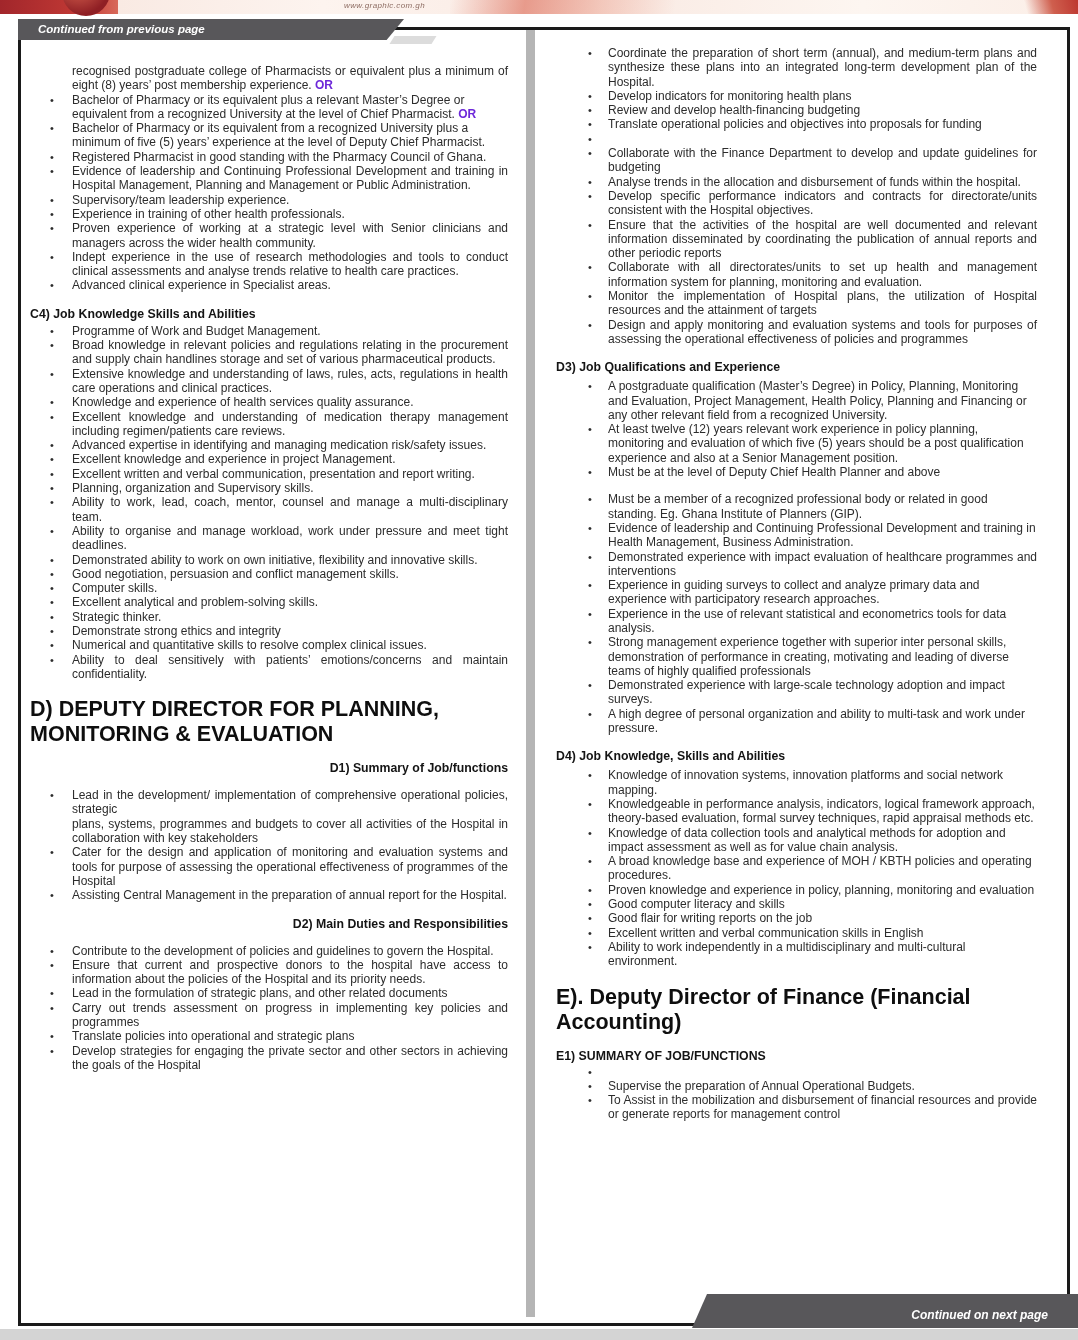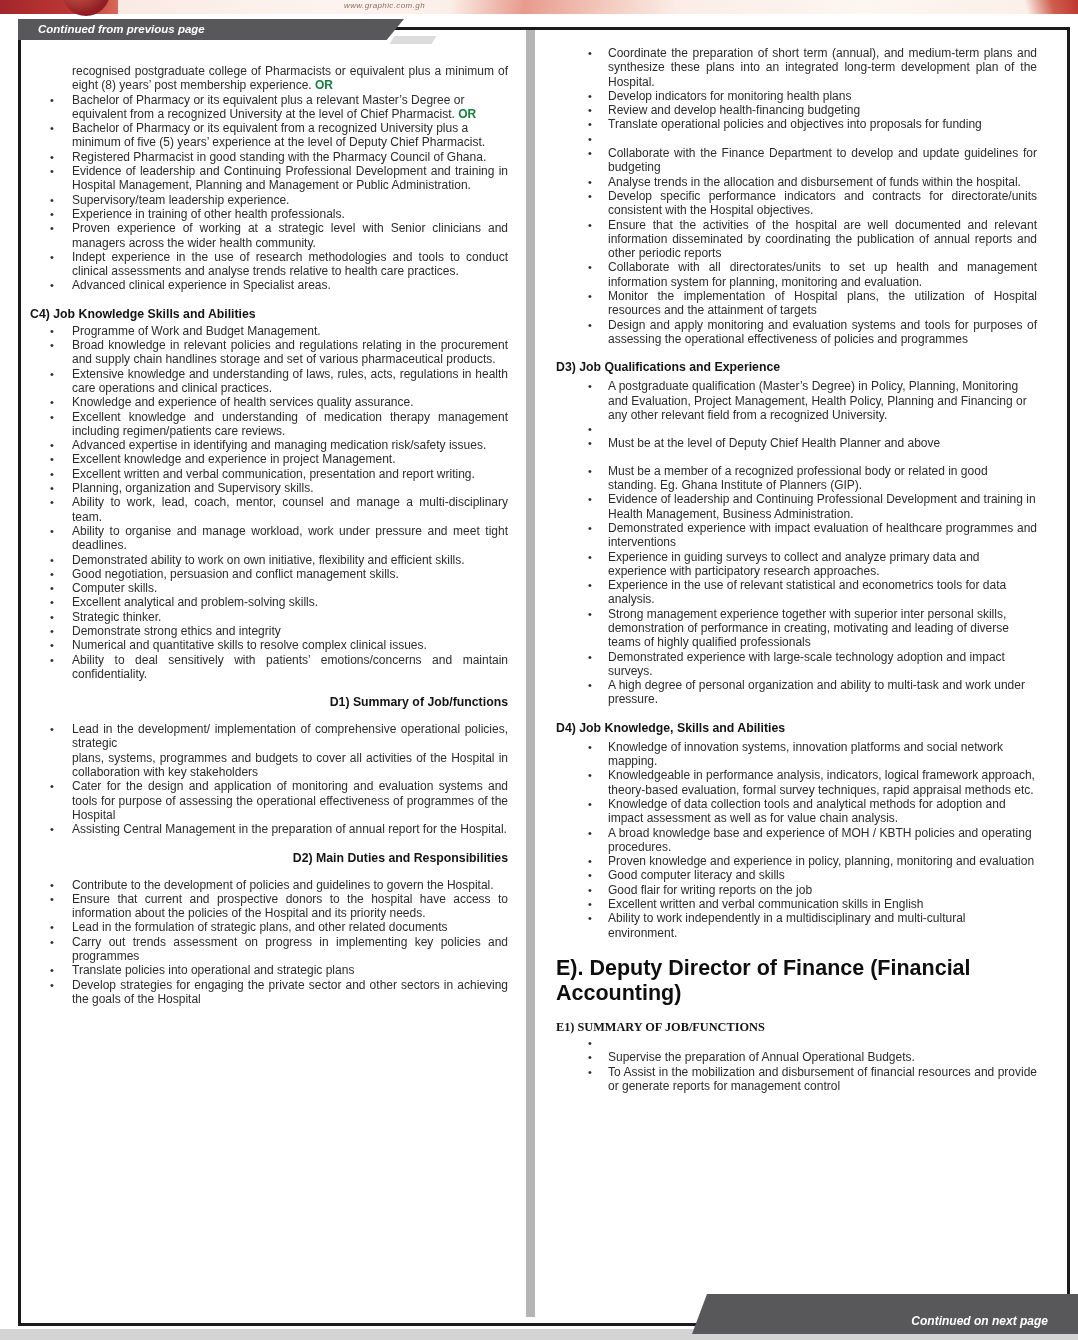--- a/index.html
+++ b/index.html
@@ -38,35 +38,35 @@
   
   .col{position:absolute;font-size:12px;line-height:14.3px;color:#2c2c2c;z-index:3;}
   .col-left{left:30px;top:64px;width:478px;}
   .col-right{left:556px;top:46px;width:481px;}
 
   .para{text-align:justify;margin-left:42px;}
   .h-big{font-size:21.5px;line-height:25px;font-weight:bold;color:#0e0e0e;margin:16px 0 8px 0;}
   .h-sub{font-size:12.3px;line-height:16px;font-weight:bold;color:#141414;margin:13px 0 2px 0;}
   .h-sub.loose{margin-bottom:12px;text-align:right;}
   .col-right .h-sub{margin-bottom:4px;}
-  .col-right .h-sub.tight{margin-bottom:1px;font-family:Liberation Serif, serif;}
+  .col-right .h-sub.tight{margin-bottom:1px;}
 
   .item{display:flex;text-align:justify;}
   .item.ragged{text-align:left;}
   .item.gap{margin-top:13px;}
   .col-left .item{padding-left:20px;}
   .col-left .marker{flex:0 0 22px;}
   .col-right .item{padding-left:32px;}
   .col-right .marker{flex:0 0 20px;}
   .marker{font-size:11px;}
   .itext{flex:1 1 auto;}
-  .itext b,.para b{color:#15803d;}
-
-  
-  .banner-next{position:absolute;left:690px;top:1294px;width:388px;height:40px;background:#58575a;
+  .itext b,.para b{color:#6d28d9;}
+
+  
+  .banner-next{position:absolute;left:690px;top:1294px;width:388px;height:34px;background:#58575a;
                clip-path:polygon(17px 0,100% 0,100% 100%,2px 100%);
                display:flex;align-items:flex-end;justify-content:flex-end;
                padding:0 30px 6px 0;box-sizing:border-box;
                color:#ffffff;font-size:12px;font-style:italic;font-weight:600;z-index:7;}
 
   
   .bottom-strip{position:absolute;left:0;top:1329px;width:1078px;height:11px;background:#d4d4d4;z-index:2;}
 </style>
 </head>
 <body>
@@ -171,21 +171,21 @@
         <div class="item">
           <span class="marker">•</span>
           <div class="itext">Ability to work, lead, coach, mentor, counsel and manage a multi-disciplinary team.</div>
         </div>
         <div class="item">
           <span class="marker">•</span>
           <div class="itext">Ability to organise and manage workload, work under pressure and meet tight deadlines.</div>
         </div>
         <div class="item">
           <span class="marker">•</span>
-          <div class="itext">Demonstrated ability to work on own initiative, flexibility and efficient skills.</div>
+          <div class="itext">Demonstrated ability to work on own initiative, flexibility and innovative skills.</div>
         </div>
         <div class="item">
           <span class="marker">•</span>
           <div class="itext">Good negotiation, persuasion and conflict management skills.</div>
         </div>
         <div class="item">
           <span class="marker">•</span>
           <div class="itext">Computer skills.</div>
         </div>
         <div class="item">
@@ -202,20 +202,21 @@
         </div>
         <div class="item">
           <span class="marker">•</span>
           <div class="itext">Numerical and quantitative skills to resolve complex clinical issues.</div>
         </div>
         <div class="item">
           <span class="marker">•</span>
           <div class="itext">Ability to deal sensitively with patients’ emotions/concerns and maintain confidentiality.</div>
         </div>
       </div>
+      <div class="h-big">D) DEPUTY DIRECTOR FOR PLANNING,<br>MONITORING &amp; EVALUATION</div>
       <div class="h-sub loose">D1) Summary of Job/functions</div>
       <div class="bullets">
         <div class="item">
           <span class="marker">•</span>
           <div class="itext">Lead in the development/ implementation of comprehensive operational policies, strategic<br>plans, systems, programmes and budgets to cover all activities of the Hospital in collaboration with key stakeholders</div>
         </div>
         <div class="item">
           <span class="marker">•</span>
           <div class="itext">Cater for the design and application of monitoring and evaluation systems and tools for purpose of assessing the operational effectiveness of programmes of the Hospital</div>
         </div>
@@ -303,20 +304,21 @@
         </div>
       </div>
       <div class="h-sub">D3) Job Qualifications and Experience</div>
       <div class="bullets">
         <div class="item ragged">
           <span class="marker">•</span>
           <div class="itext">A postgraduate qualification (Master’s Degree) in Policy, Planning, Monitoring and Evaluation, Project Management, Health Policy, Planning and Financing or any other relevant field from a recognized University.</div>
         </div>
         <div class="item ragged">
           <span class="marker">•</span>
+          <div class="itext">At least twelve (12) years relevant work experience in policy planning, monitoring and evaluation of which five (5) years should be a post qualification experience and also at a Senior Management position.</div>
         </div>
         <div class="item">
           <span class="marker">•</span>
           <div class="itext">Must be at the level of Deputy Chief Health Planner and above</div>
         </div>
         <div class="item ragged gap">
           <span class="marker">•</span>
           <div class="itext">Must be a member of a recognized professional body or related in good standing. Eg. Ghana Institute of Planners (GIP).</div>
         </div>
         <div class="item ragged">

